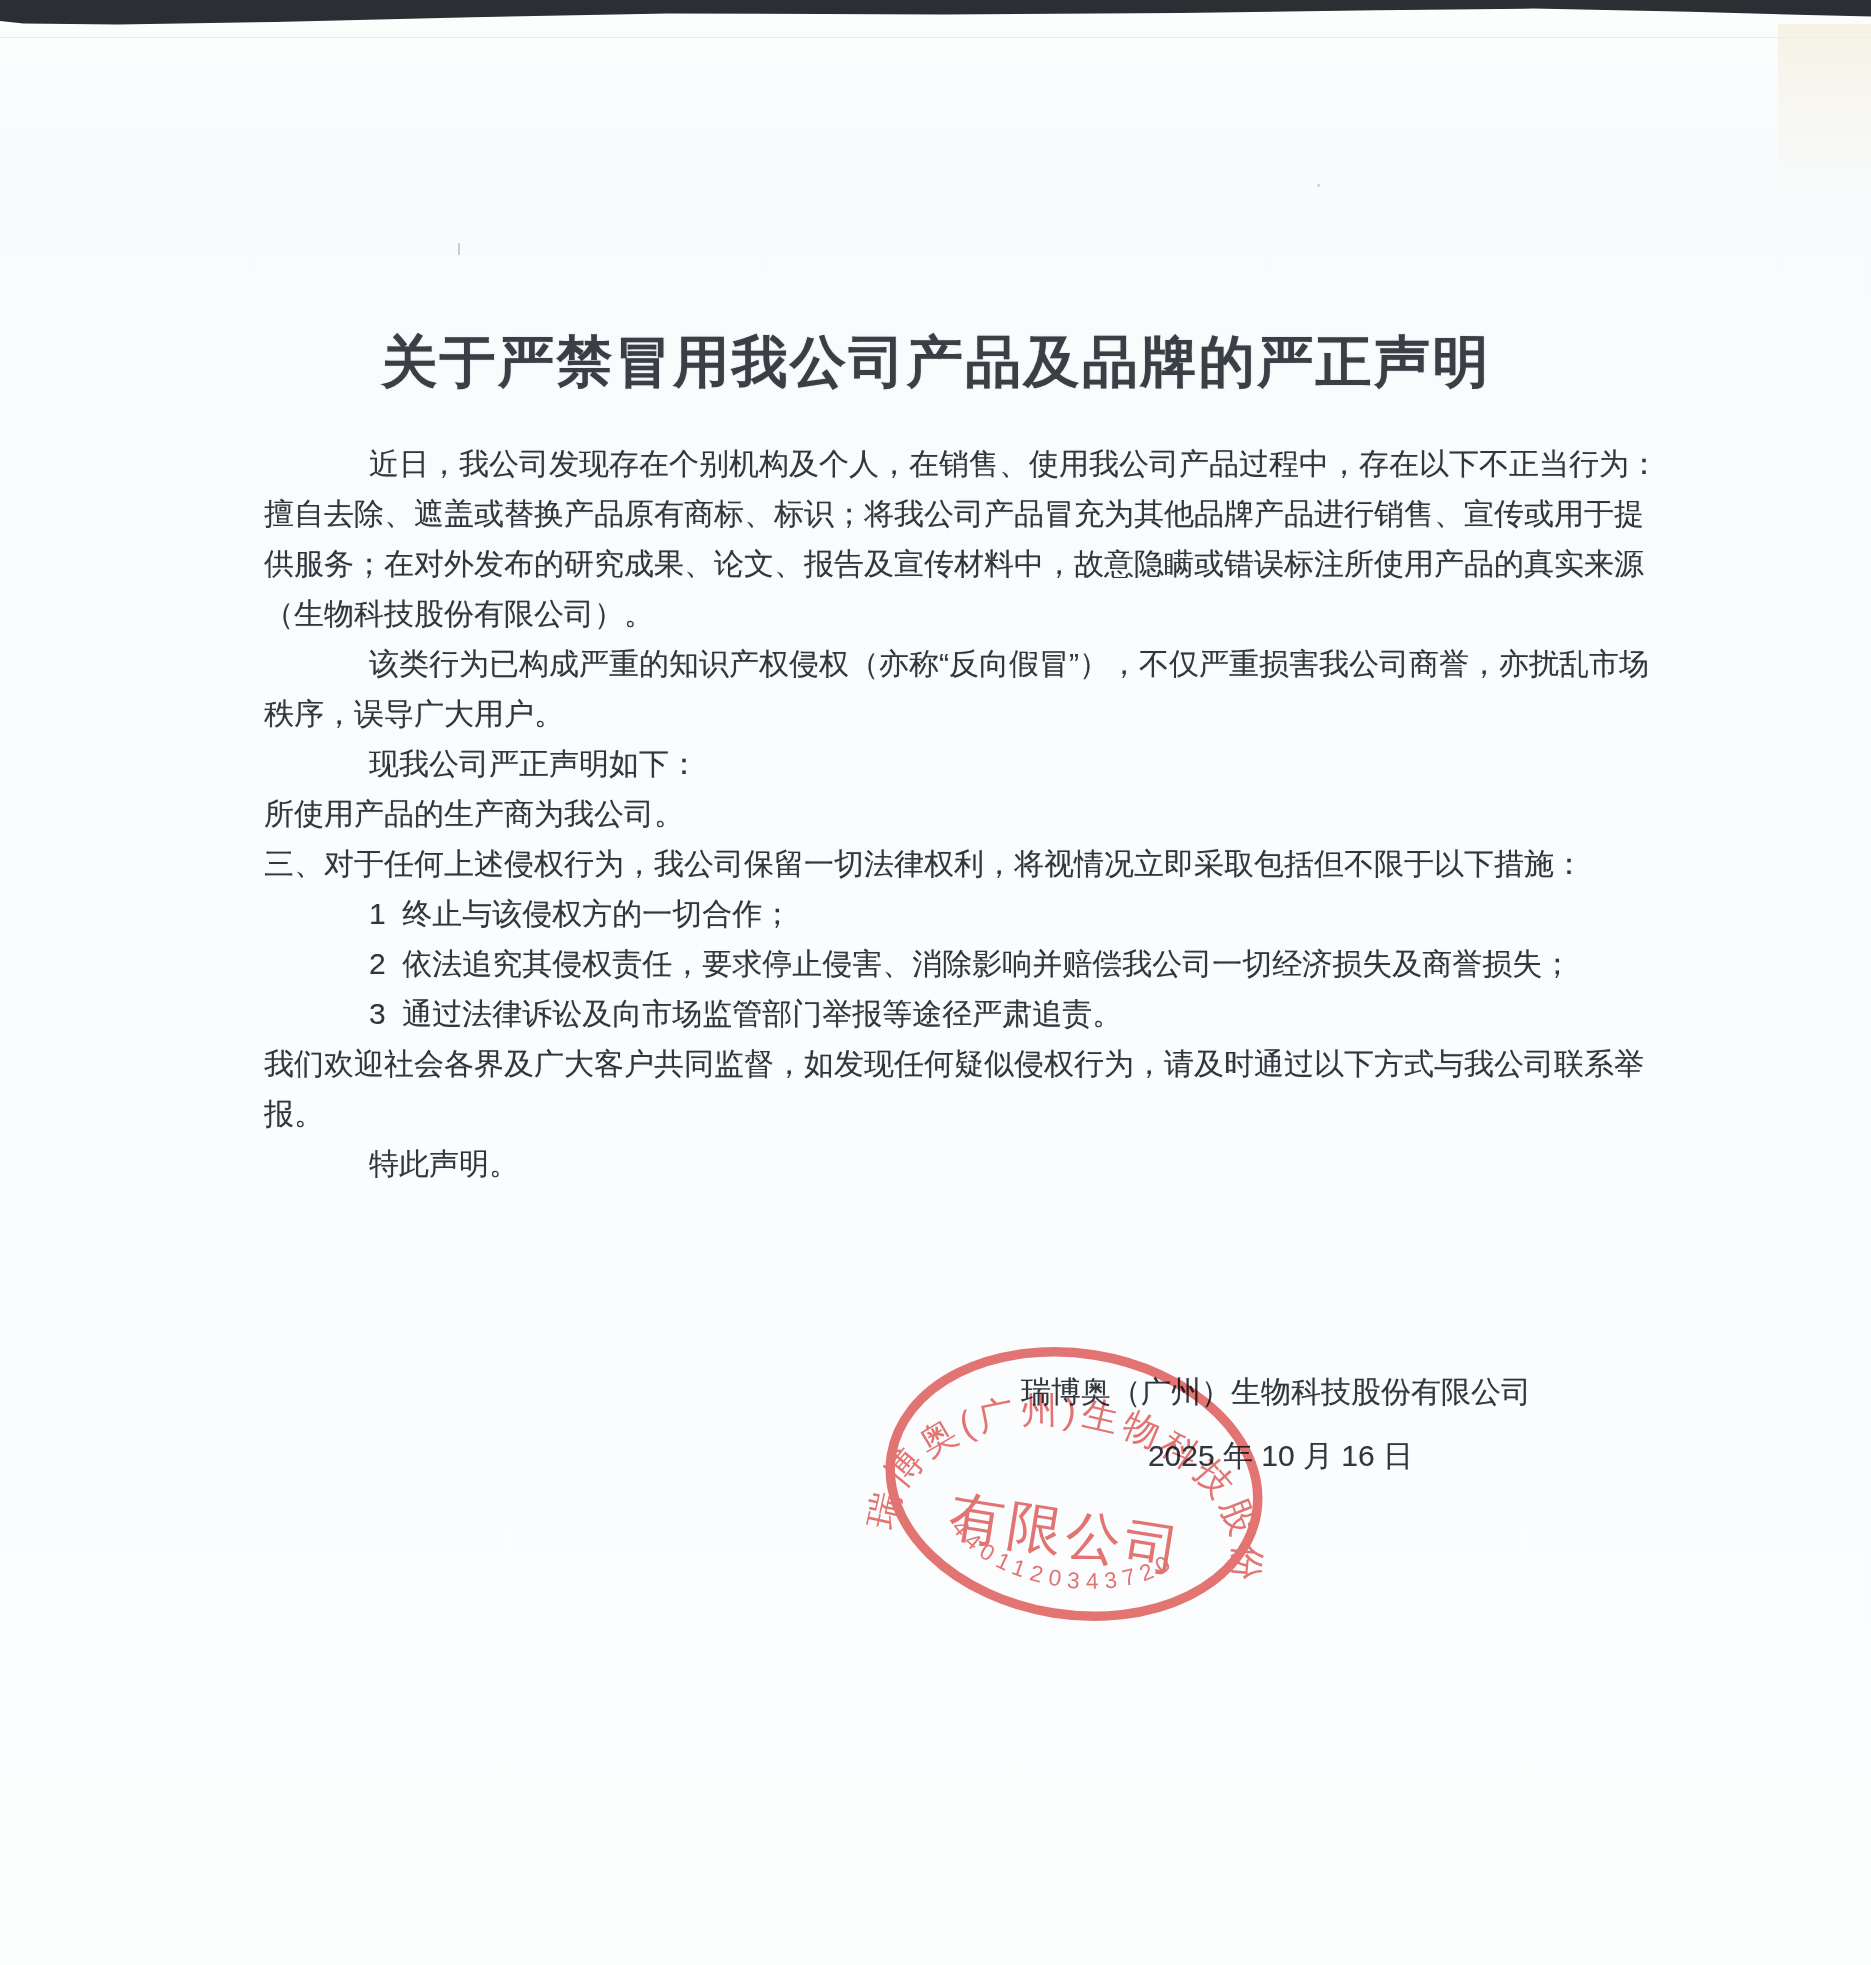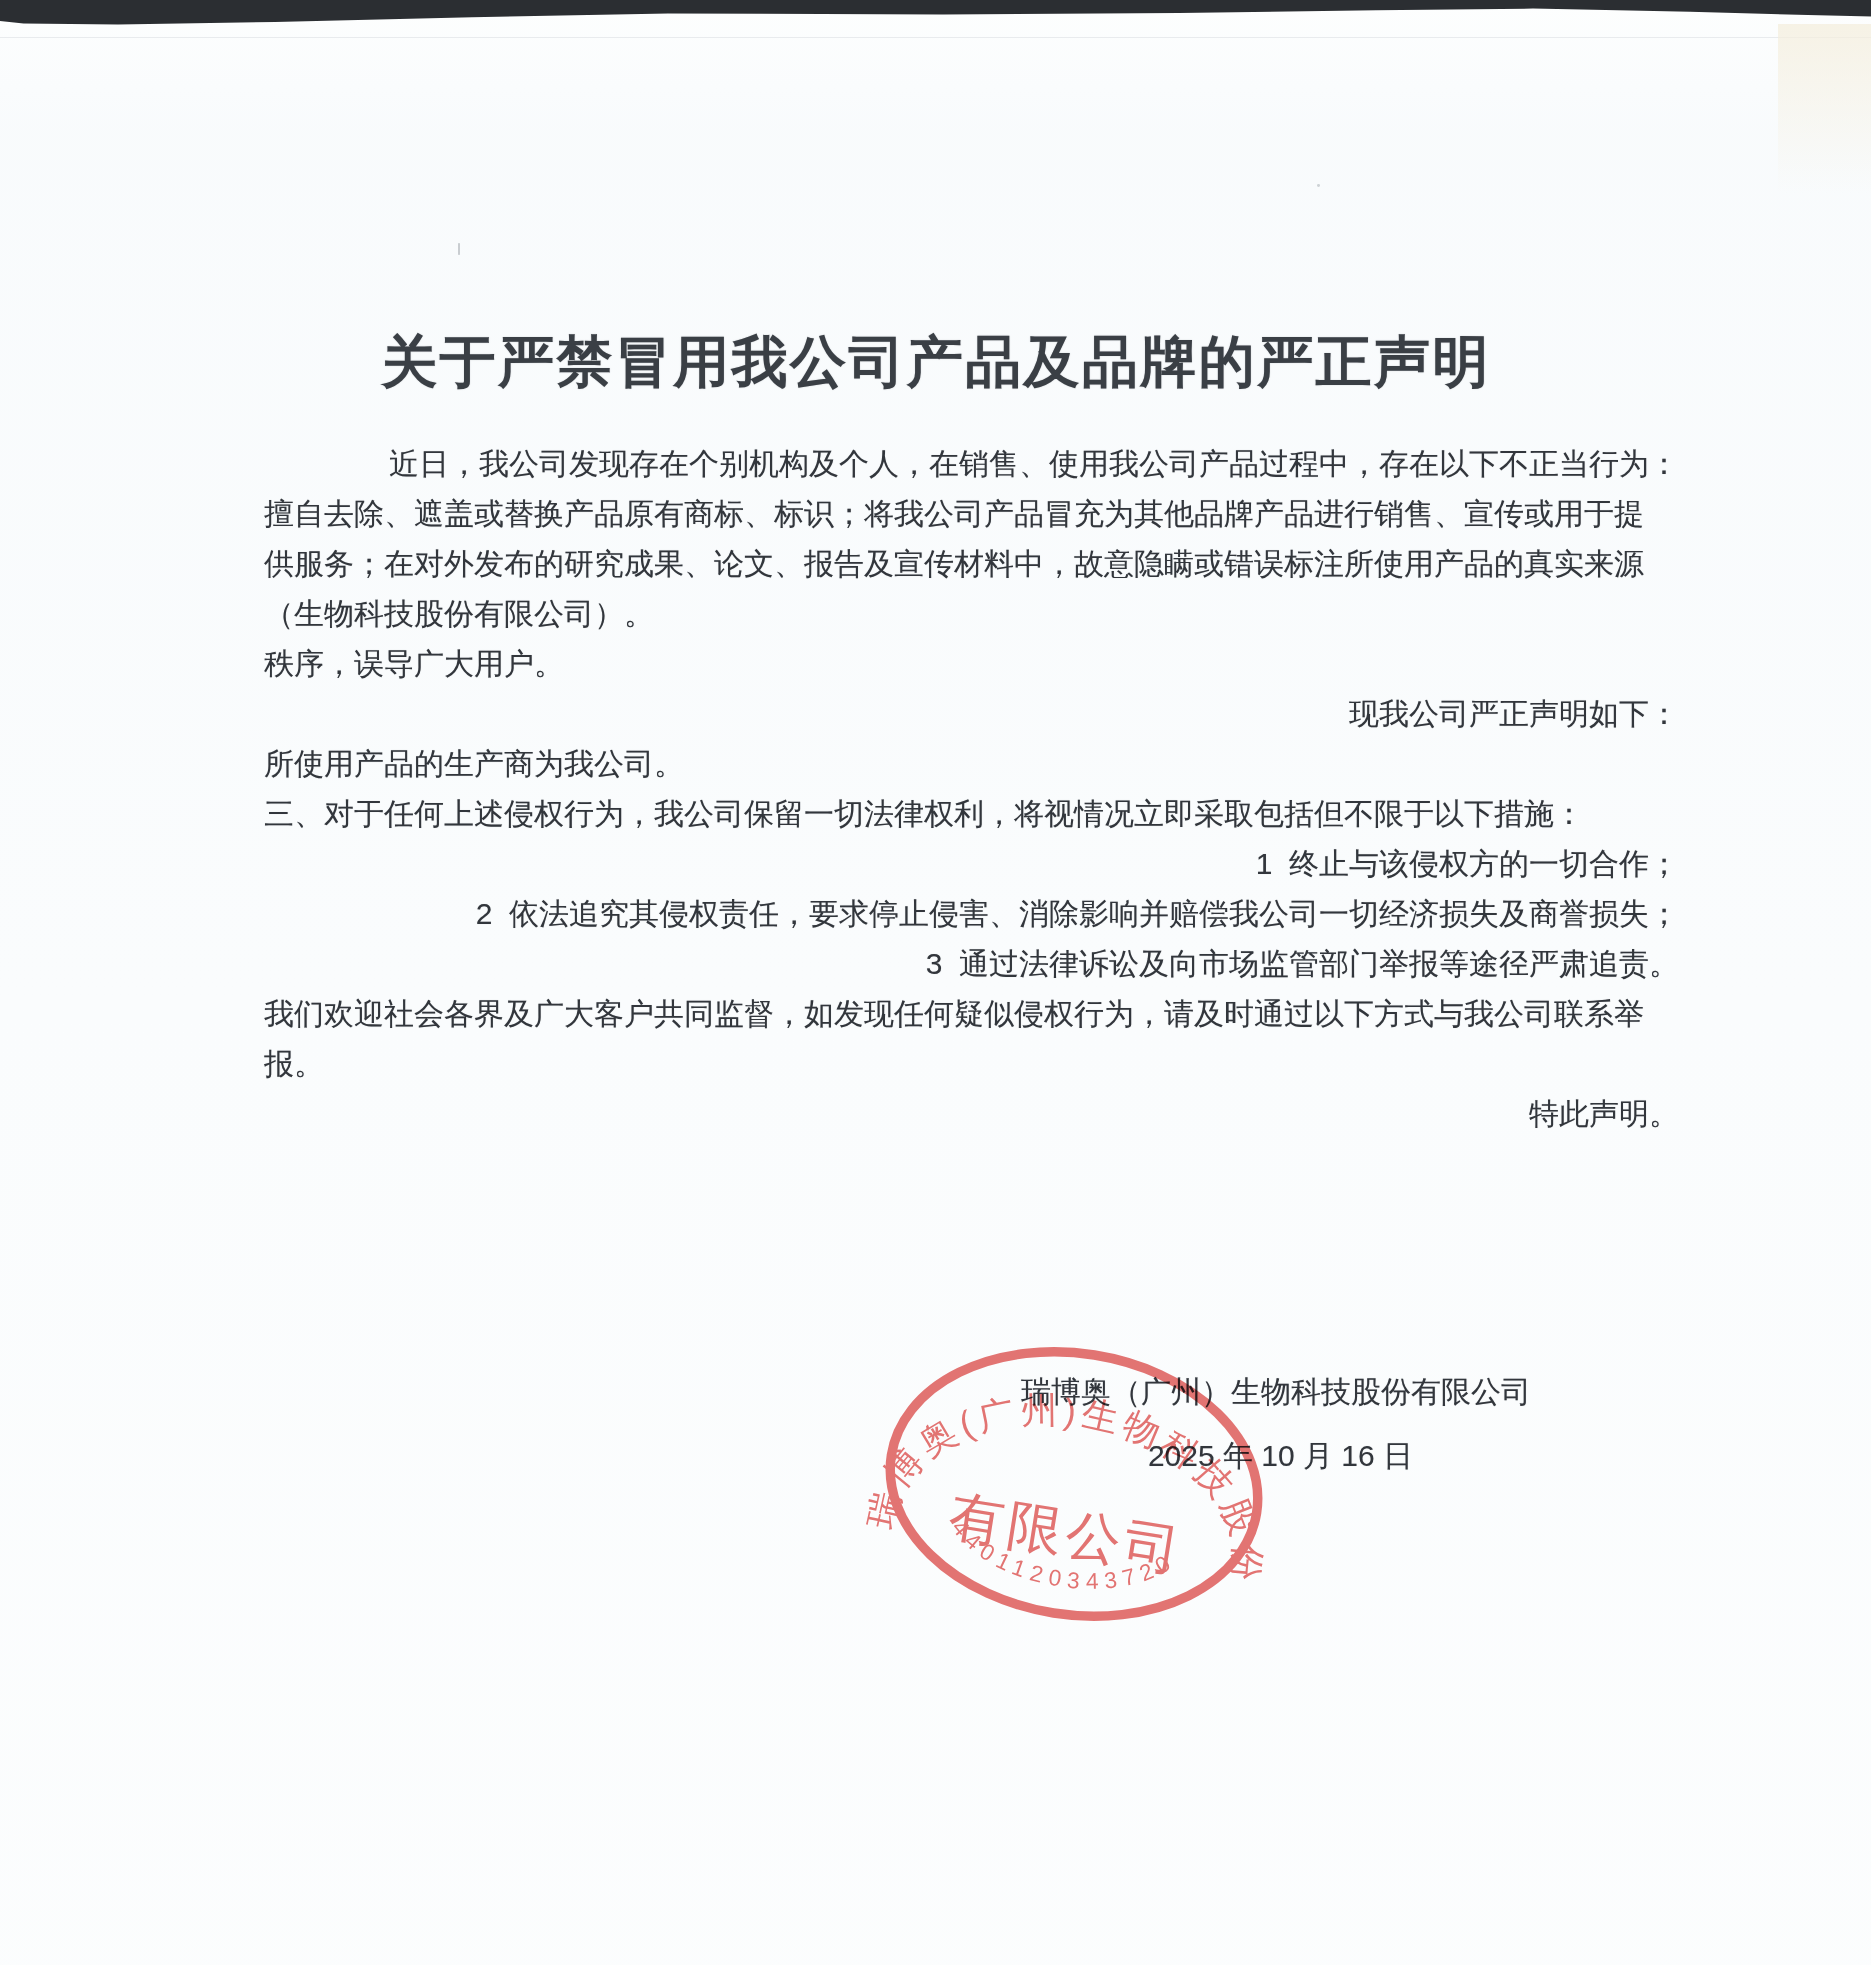--- a/index.html
+++ b/index.html
@@ -47,21 +47,21 @@
     color: #3a3f45;
     text-shadow: 0 0 1.2px rgba(56,61,68,0.35);
   }
   .body-lines {
     position: absolute; left: 264px; top: 439px; width: 1415px;
     color: #32363c;
     font-size: 30px;
     text-shadow: 0 0 0.8px rgba(48,53,60,0.30);
   }
   .line { height: 50px; line-height: 50px; white-space: pre; }
-  .line.indent { padding-left: 105px; text-align: right; }
+  .line.indent { padding-left: 105px; }
 
   .signature {
     position: absolute; left: 975px; top: 1367px; width: 519px;
     color: #32363c; font-size: 30px;
     text-shadow: 0 0 0.8px rgba(48,53,60,0.30);
     margin-left: 46px;
   }
   .signature .company { height: 50px; line-height: 50px; white-space: pre; }
   .signature .date    { height: 50px; line-height: 50px; margin-top: 14px; text-align: center; white-space: pre; }
 
@@ -85,20 +85,21 @@
   <div class="speck s1"></div>
   <div class="speck s2"></div>
 
   <div class="doc-title">关于严禁冒用我公司产品及品牌的严正声明</div>
 
   <div class="body-lines">
       <div class="line indent">近日，我公司发现存在个别机构及个人，在销售、使用我公司产品过程中，存在以下不正当行为：</div>
       <div class="line">擅自去除、遮盖或替换产品原有商标、标识；将我公司产品冒充为其他品牌产品进行销售、宣传或用于提</div>
       <div class="line">供服务；在对外发布的研究成果、论文、报告及宣传材料中，故意隐瞒或错误标注所使用产品的真实来源</div>
       <div class="line">（生物科技股份有限公司）。</div>
+      <div class="line indent">该类行为已构成严重的知识产权侵权（亦称“反向假冒”），不仅严重损害我公司商誉，亦扰乱市场</div>
       <div class="line">秩序，误导广大用户。</div>
       <div class="line indent">现我公司严正声明如下：</div>
       <div class="line">所使用产品的生产商为我公司。</div>
       <div class="line">三、对于任何上述侵权行为，我公司保留一切法律权利，将视情况立即采取包括但不限于以下措施：</div>
       <div class="line indent">1  终止与该侵权方的一切合作；</div>
       <div class="line indent">2  依法追究其侵权责任，要求停止侵害、消除影响并赔偿我公司一切经济损失及商誉损失；</div>
       <div class="line indent">3  通过法律诉讼及向市场监管部门举报等途径严肃追责。</div>
       <div class="line">我们欢迎社会各界及广大客户共同监督，如发现任何疑似侵权行为，请及时通过以下方式与我公司联系举</div>
       <div class="line">报。</div>
       <div class="line indent">特此声明。</div>

